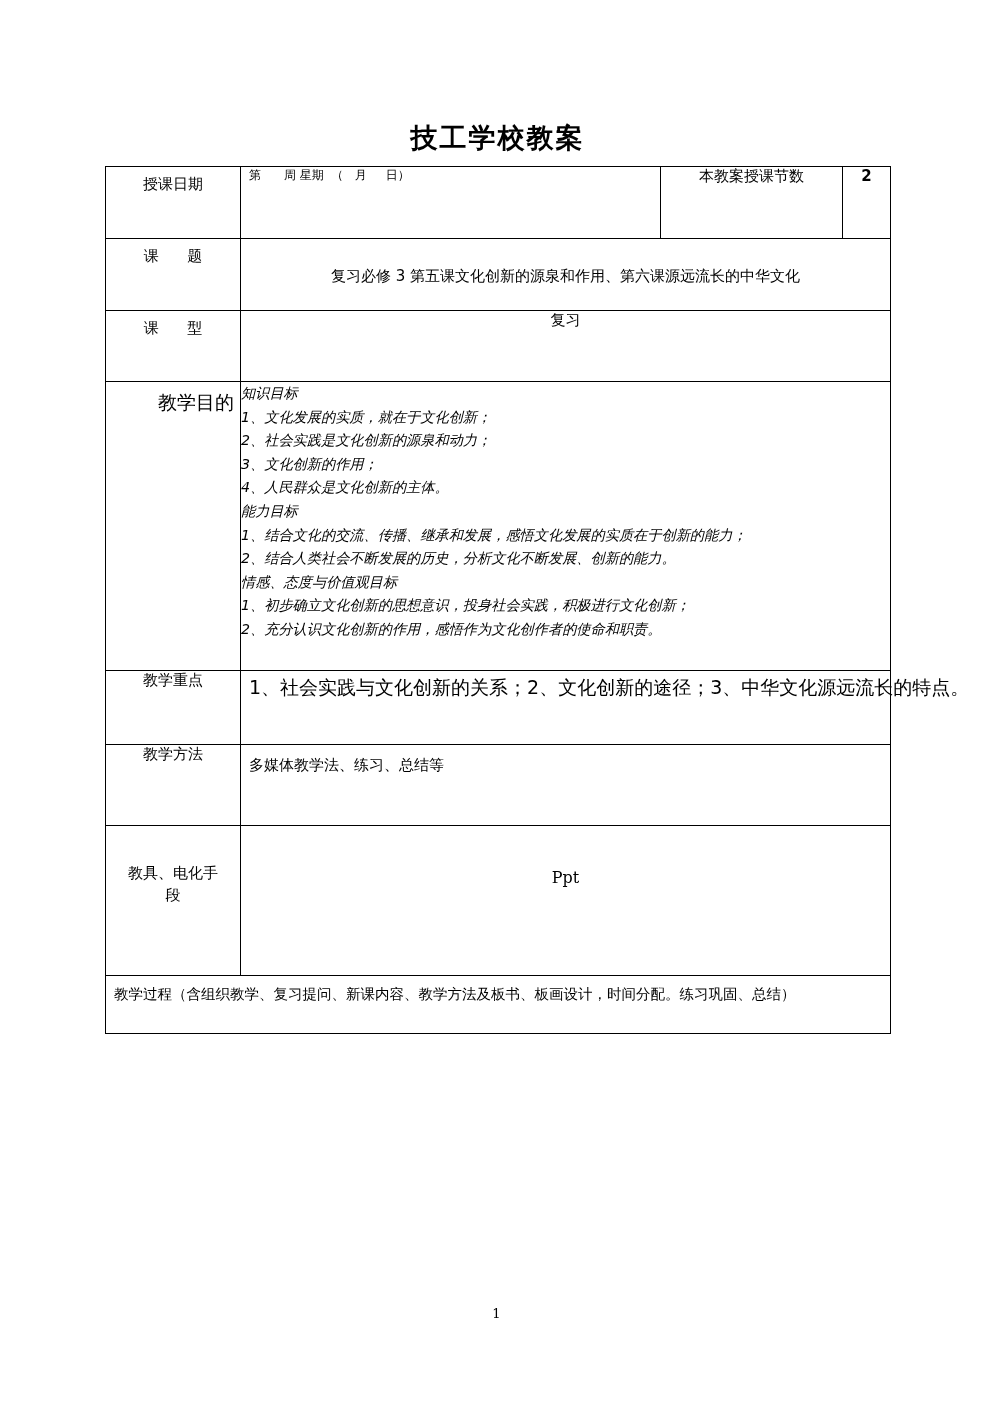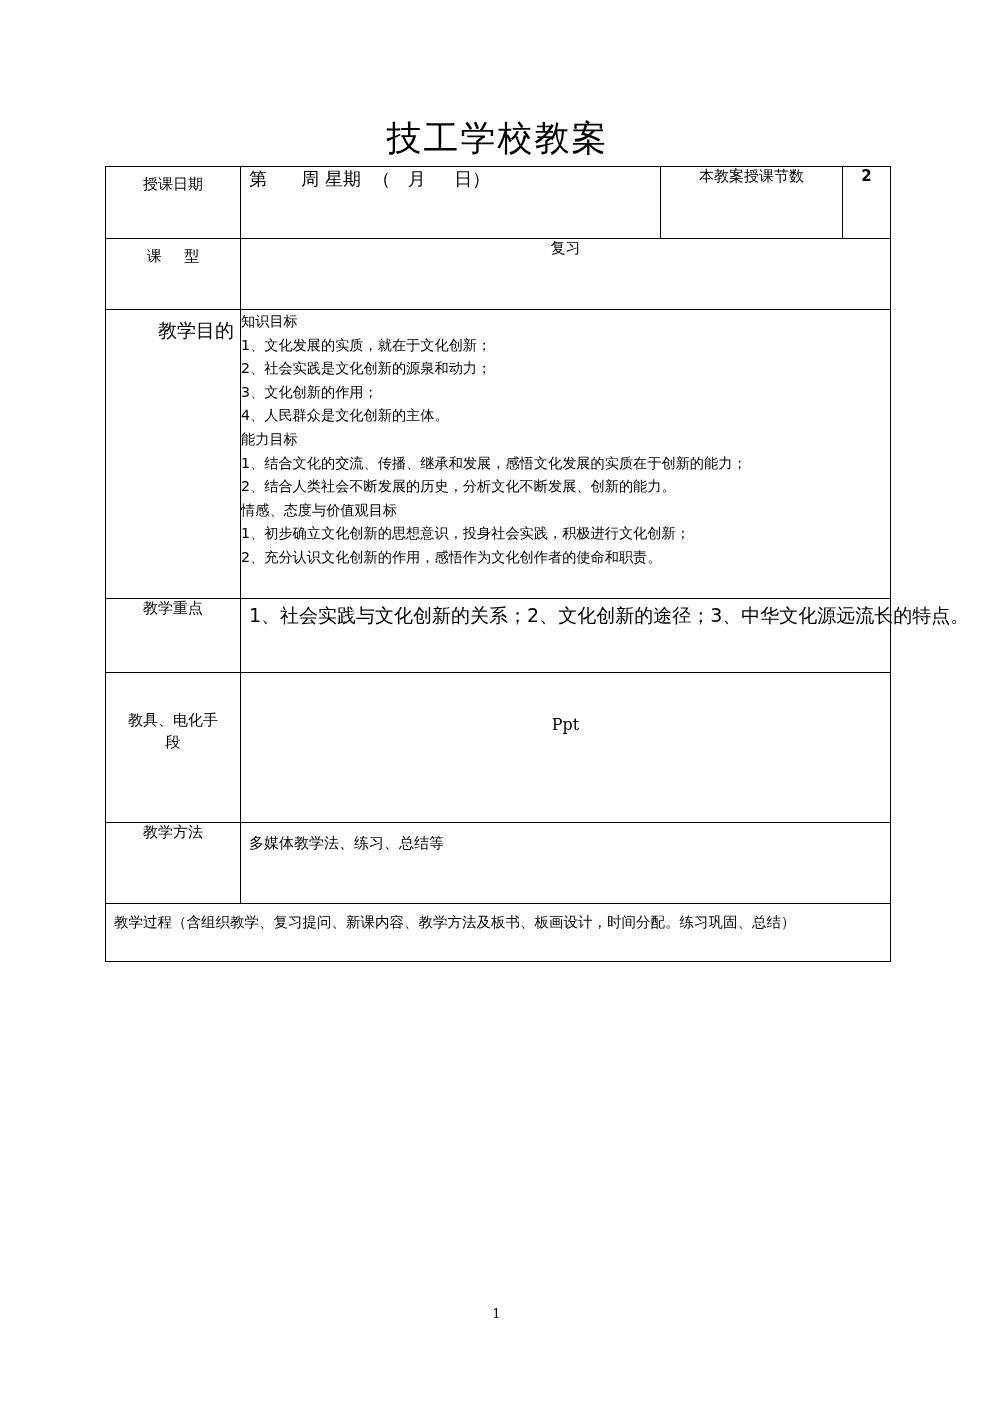--- a/index.html
+++ b/index.html
@@ -25,24 +25,24 @@
     height: 1404px;
   }
 
   .doc-title {
     position: absolute;
     left: 105px;
     top: 118px;
     width: 785px;
     text-align: center;
     font-family: "DejaVu Serif", "Liberation Serif", serif;
-    font-size: 35px;
+    font-size: 27px;
     line-height: 40px;
     letter-spacing: 2px;
-    font-weight: 400;
+    font-weight: 700;
   }
 
   table.lesson-table {
     position: absolute;
     left: 105px;
     top: 166px;
     width: 785px;
     border-collapse: collapse;
     table-layout: fixed;
     font-size: 14.5px;
@@ -63,21 +63,20 @@
   .lbl {
     display: flex;
     align-items: center;
     justify-content: center;
     text-align: center;
     height: 100%;
     box-sizing: border-box;
     padding: 4px 4px;
     font-size: 15px;
     line-height: 26px;
-    font-family: Liberation Serif, serif;
   }
   .lbl-two {
     display: flex;
     flex-direction: column;
     align-items: center;
     justify-content: center;
     height: 100%;
     box-sizing: border-box;
     padding: 4px;
     font-size: 15px;
@@ -122,26 +121,27 @@
     padding-top: 28px;
     text-align: center;
     font-size: 15px;
   }
   .left-mid {
     display: flex;
     align-items: center;
     height: 100%;
     box-sizing: border-box;
     padding: 0 8px;
-    font-size: 18px;
+    font-size: 12px;
   }
   .left-top {
     padding: 5px 8px 4px 8px;
     font-size: 14.5px;
     line-height: 23.5px;
+    font-style: italic;
   }
 
   .goal-list {
     margin: 0;
     padding: 0;
     list-style: none;
     font-size: 14.2px;
     line-height: 23.6px;
   }
   .goal-list li { white-space: nowrap; }
@@ -213,20 +213,28 @@
           <div class="left-mid" style="white-space:pre">第      周 星期  （   月     日）</div>
         </td>
         <td>
           <div class="center-mid">本教案授课节数</div>
         </td>
         <td>
           <div class="center-mid" style="font-weight:700">2</div>
         </td>
       </tr>
 
+      <tr style="height:72px">
+        <td>
+          <div class="lbl" style="white-space:pre">课      题</div>
+        </td>
+        <td colspan="6">
+          <div class="center-top">复习必修 3 第五课文化创新的源泉和作用、第六课源远流长的中华文化</div>
+        </td>
+      </tr>
 
       <tr style="height:71px">
         <td>
           <div class="lbl" style="white-space:pre">课      型</div>
         </td>
         <td colspan="6">
           <div class="center-mid">复习</div>
         </td>
       </tr>
 
@@ -254,41 +262,41 @@
       <tr style="height:74px">
         <td>
           <div class="lbl-bottom">教学重点</div>
         </td>
         <td colspan="6">
           <div style="padding:5px 4px 0 8px;font-size:19px;line-height:23px;white-space:nowrap">1、社会实践与文化创新的关系；2、文化创新的途径；3、中华文化源远流长的特点。</div>
         </td>
       </tr>
 
 
+      <tr style="height:81px">
+        <td>
+          <div class="lbl-bottom">教学方法</div>
+        </td>
+        <td colspan="6">
+          <div style="padding:8px 4px 0 8px;font-size:15px;line-height:24px">多媒体教学法、练习、总结等</div>
+        </td>
+      </tr>
+
       <tr style="height:150px">
         <td>
           <div class="lbl-stack">
             <span>教具、电化手</span>
             <span>段</span>
           </div>
         </td>
         <td colspan="6">
           <div class="center-top" style="padding-top:42px;font-family:'DejaVu Serif','Liberation Serif',serif;font-size:16px">Ppt</div>
         </td>
       </tr>
 
-      <tr style="height:81px">
-        <td>
-          <div class="lbl-bottom">教学方法</div>
-        </td>
-        <td colspan="6">
-          <div style="padding:8px 4px 0 8px;font-size:15px;line-height:24px">多媒体教学法、练习、总结等</div>
-        </td>
-      </tr>
-
       <tr style="height:58px">
         <td colspan="7">
           <div class="proc-note">教学过程（含组织教学、复习提问、新课内容、教学方法及板书、板画设计，时间分配。练习巩固、总结）</div>
         </td>
       </tr>
 
 
     </tbody>
   </table>
 

